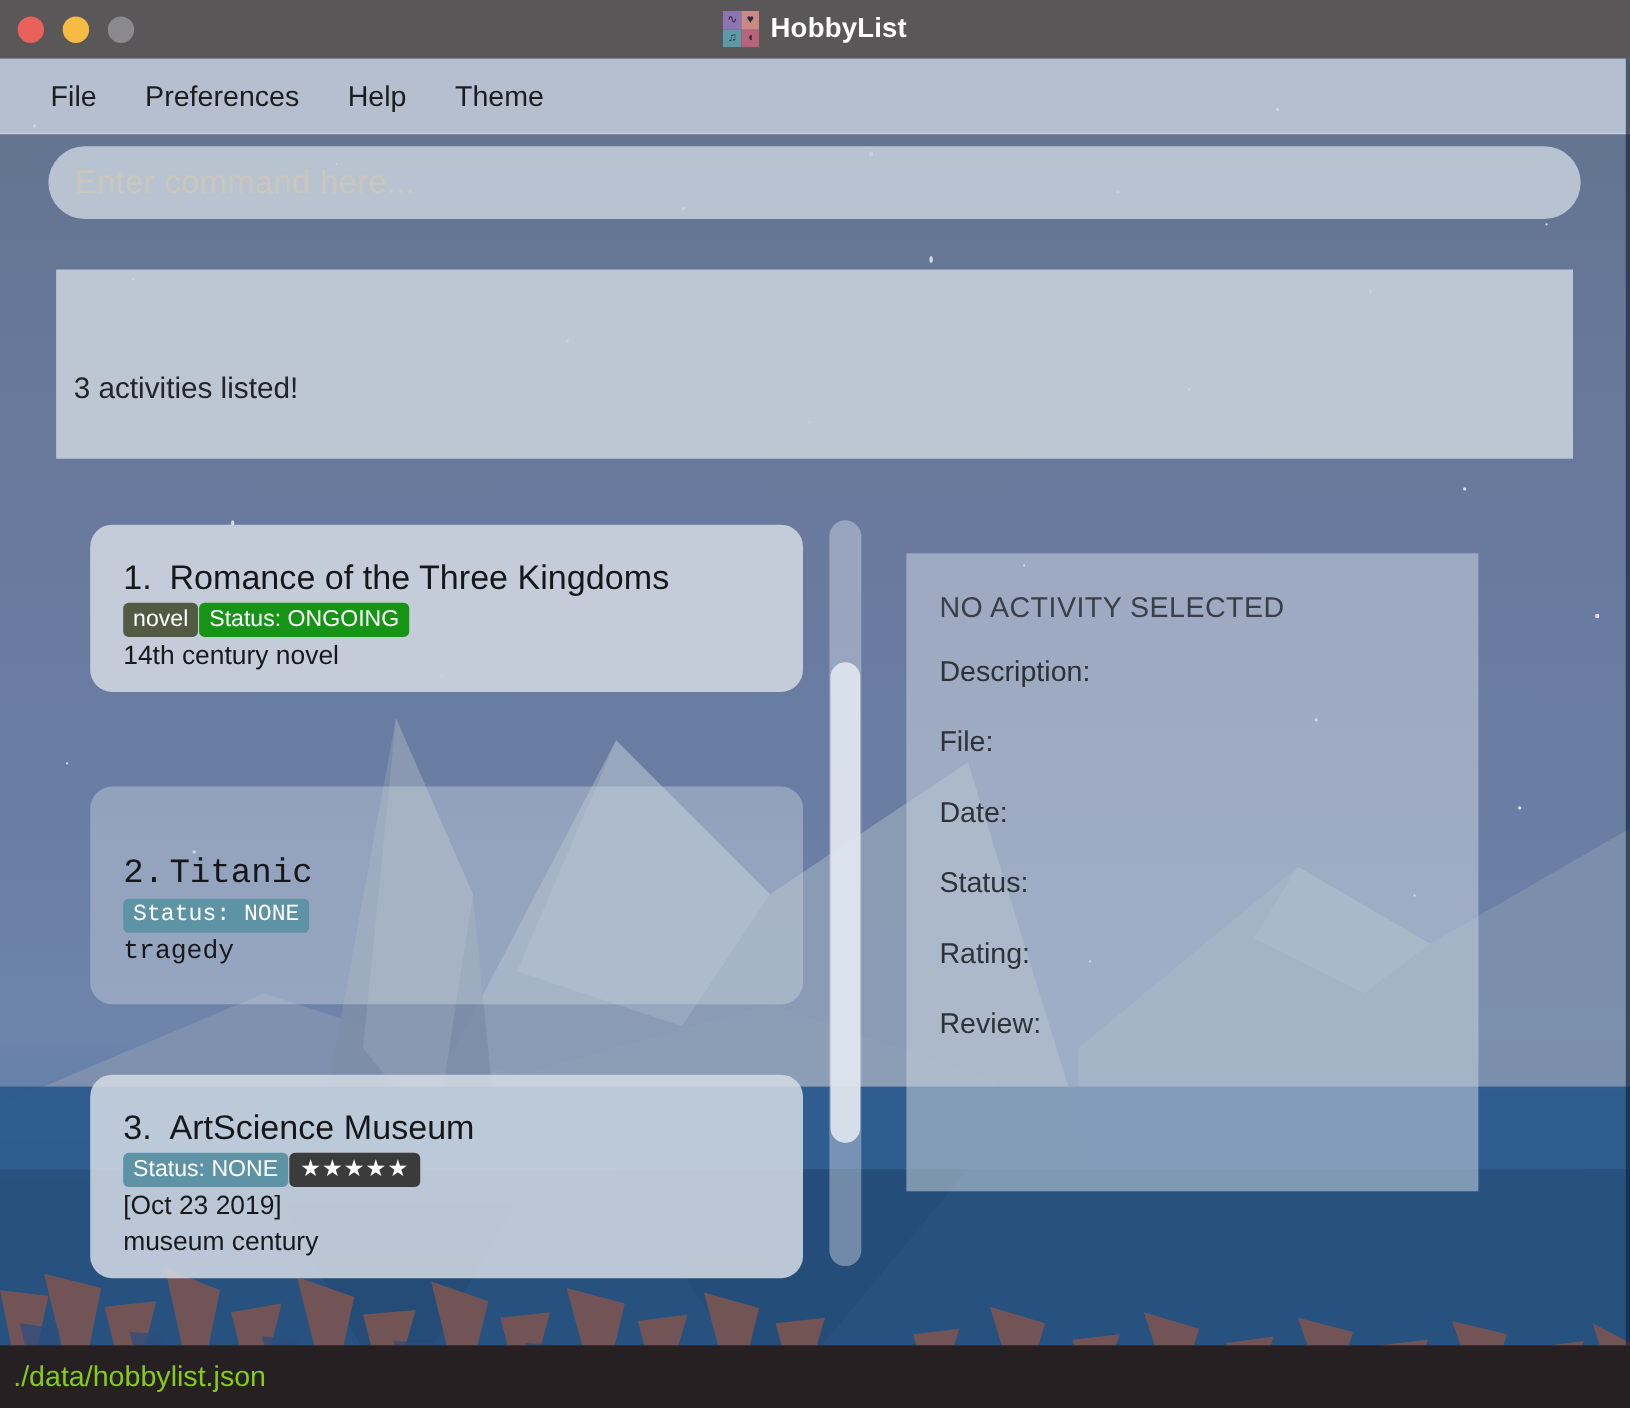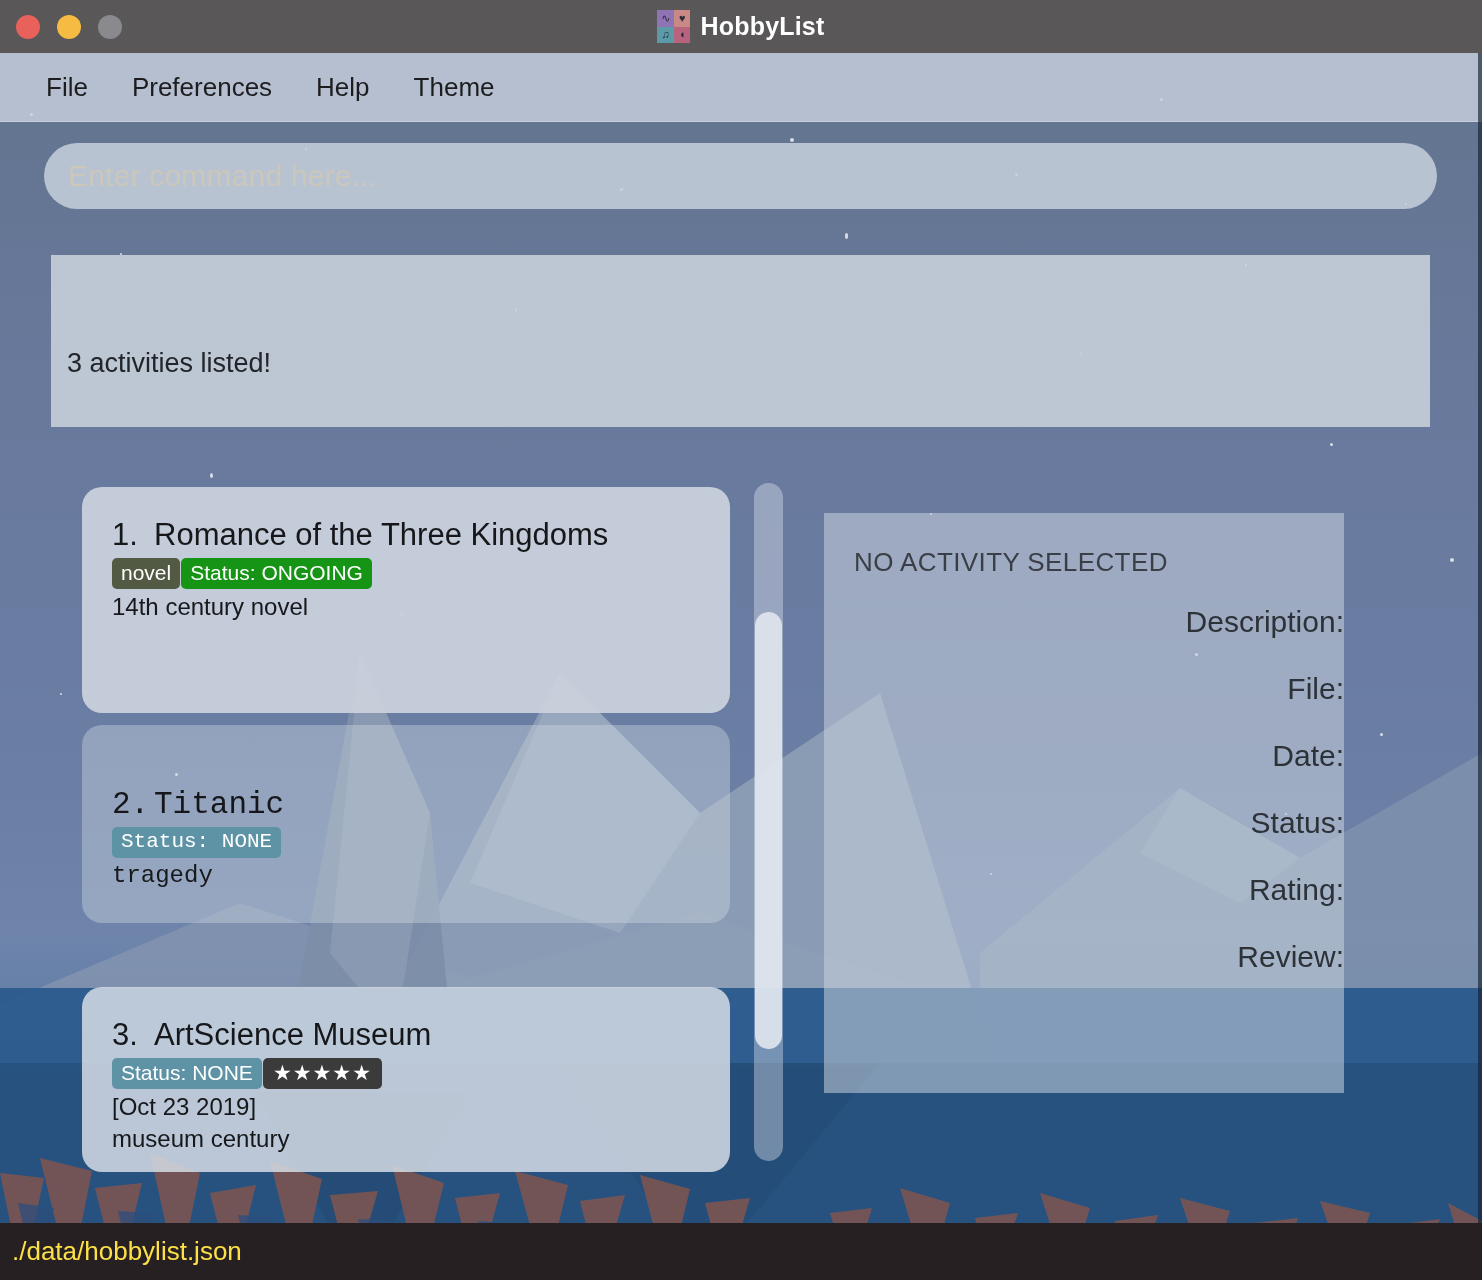--- a/index.html
+++ b/index.html
@@ -107,21 +107,21 @@
   }
   .menu-item {
     font-size: 26px;
     color: #1d1d20;
     padding: 4px 6px;
     cursor: default;
     white-space: nowrap;
   }
 
   
-  .content { position: absolute; top: 122px; left: 0; width: 1482px; height: 1105px; z-index: 20; }
+  .content { position: absolute; top: 112px; left: 0; width: 1482px; height: 1105px; z-index: 20; }
 
   .command-box {
     position: absolute;
     left: 44px; top: 21px;
     width: 1393px; height: 66px;
     background: rgba(198,207,219,0.86);
     border-radius: 33px;
     display: flex;
     align-items: center;
     padding-left: 24px;
@@ -154,21 +154,21 @@
     height: 700px;
   }
   .card {
     position: absolute;
     left: 0;
     width: 648px;
     border-radius: 20px;
     padding: 0 0 0 30px;
     overflow: hidden;
   }
-  .card.c1 { top: 0;   height: 226px; background: rgba(201,209,220,0.95); }
+  .card.c1 { top: 0;   height: 152px; background: rgba(201,209,220,0.95); }
   .card.c2 { top: 238; height: 198px; background: rgba(206,214,224,0.42); }
   .card.c3 { top: 500px; height: 185px; background: rgba(212,219,228,0.86); }
 
   .card-inner { position: absolute; left: 30px; }
   .card.c1 .card-inner { top: 30px; }
   .card.c2 .card-inner { top: 62px; font-family: Liberation Mono, monospace; }
   .card.c3 .card-inner { top: 30px; }
 
   .card-title {
     font-size: 31px;
@@ -224,39 +224,38 @@
     background: rgba(200,209,220,0.55);
     padding: 34px 0 0 30px;
   }
   .detail-title {
     font-size: 26px;
     color: #3a3e46;
     letter-spacing: 0.4px;
     margin-bottom: 27px;
   }
   .detail-field {
-    font-size: 30px;
+    font-size: 26px;
     color: #2d3138;
     margin-bottom: 33px;
-    text-align: right;
   }
 
   
   .statusbar {
     position: absolute;
     left: 0; bottom: 0;
     width: 1482px; height: 57px;
     background: #262023;
     display: flex;
     align-items: center;
     padding-left: 12px;
     z-index: 60;
   }
   .statusbar .path {
-    color: #fde047;
+    color: #84cc16;
     font-size: 26px;
   }
 
   .win-border-right {
     position: absolute;
     right: 0; top: 53px;
     width: 4px; height: 1170px;
     background: rgba(20,32,52,0.65);
     z-index: 45;
   }

